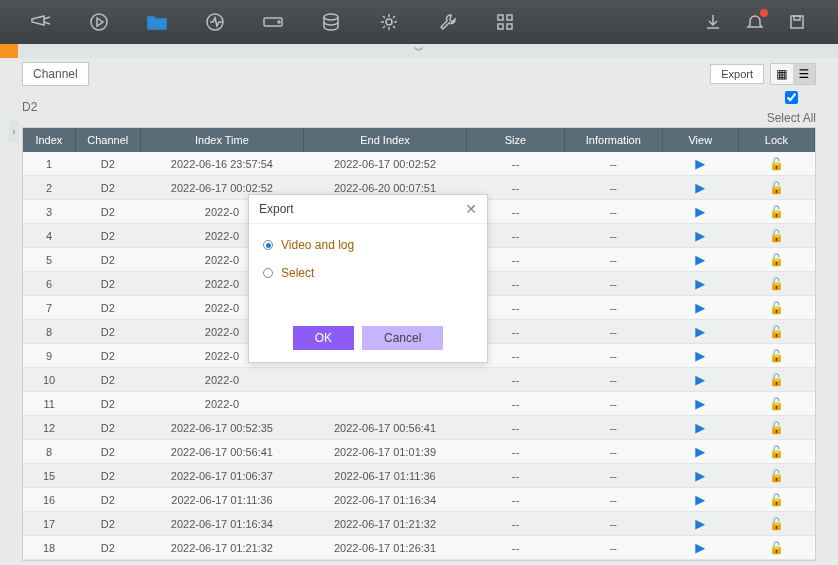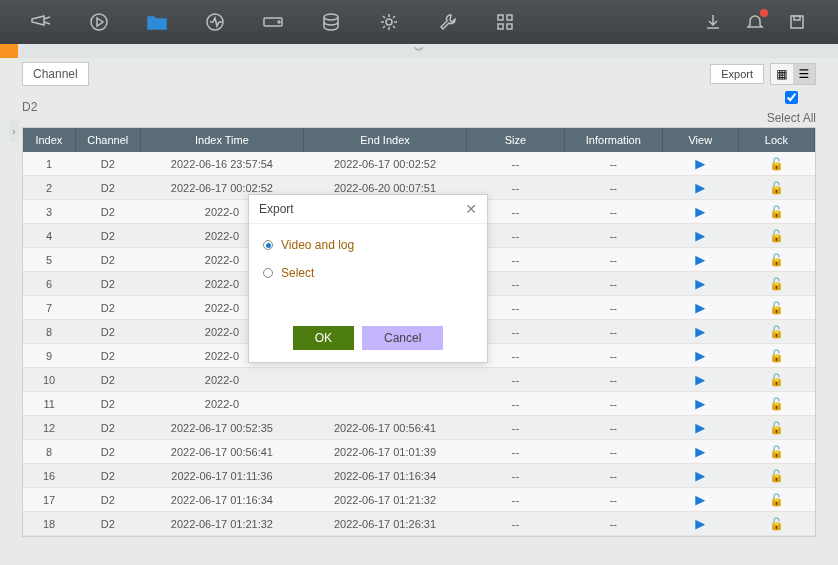--- a/index.html
+++ b/index.html
@@ -188,21 +188,21 @@
     gap: 8px;
     justify-content: center;
     padding: 8px 10px 12px 10px;
   }
   .dialog .dlg-foot button {
     border: none;
     padding: 5px 22px;
     font-size: 12px;
     cursor: pointer;
   }
-  .dialog .ok { background: #4d7c0f; color: #fff; }
+  .dialog .ok { background: #8b5cf6; color: #fff; }
   .dialog .cancel { background: #c4b5fd; color: #444; }
   .expand-arrow {
     position: absolute;
     left: 9px;
     top: 120px;
     font-size: 10px;
     color: #888;
     background: #e0e4e4;
     width: 10px;
     height: 22px;
@@ -466,20 +466,30 @@
           <td>8</td>
           <td>D2</td>
           <td>2022-06-17 00:56:41</td>
           <td>2022-06-17 01:01:39</td>
           <td>--</td>
           <td>--</td>
           <td><span class="play-icon">▶</span></td>
           <td><span class="lock-icon">🔓</span></td>
         </tr>
         <tr>
+          <td>15</td>
+          <td>D2</td>
+          <td>2022-06-17 01:06:37</td>
+          <td>2022-06-17 01:11:36</td>
+          <td>--</td>
+          <td>--</td>
+          <td><span class="play-icon">▶</span></td>
+          <td><span class="lock-icon">🔓</span></td>
+        </tr>
+        <tr>
           <td>16</td>
           <td>D2</td>
           <td>2022-06-17 01:11:36</td>
           <td>2022-06-17 01:16:34</td>
           <td>--</td>
           <td>--</td>
           <td><span class="play-icon">▶</span></td>
           <td><span class="lock-icon">🔓</span></td>
         </tr>
         <tr>

